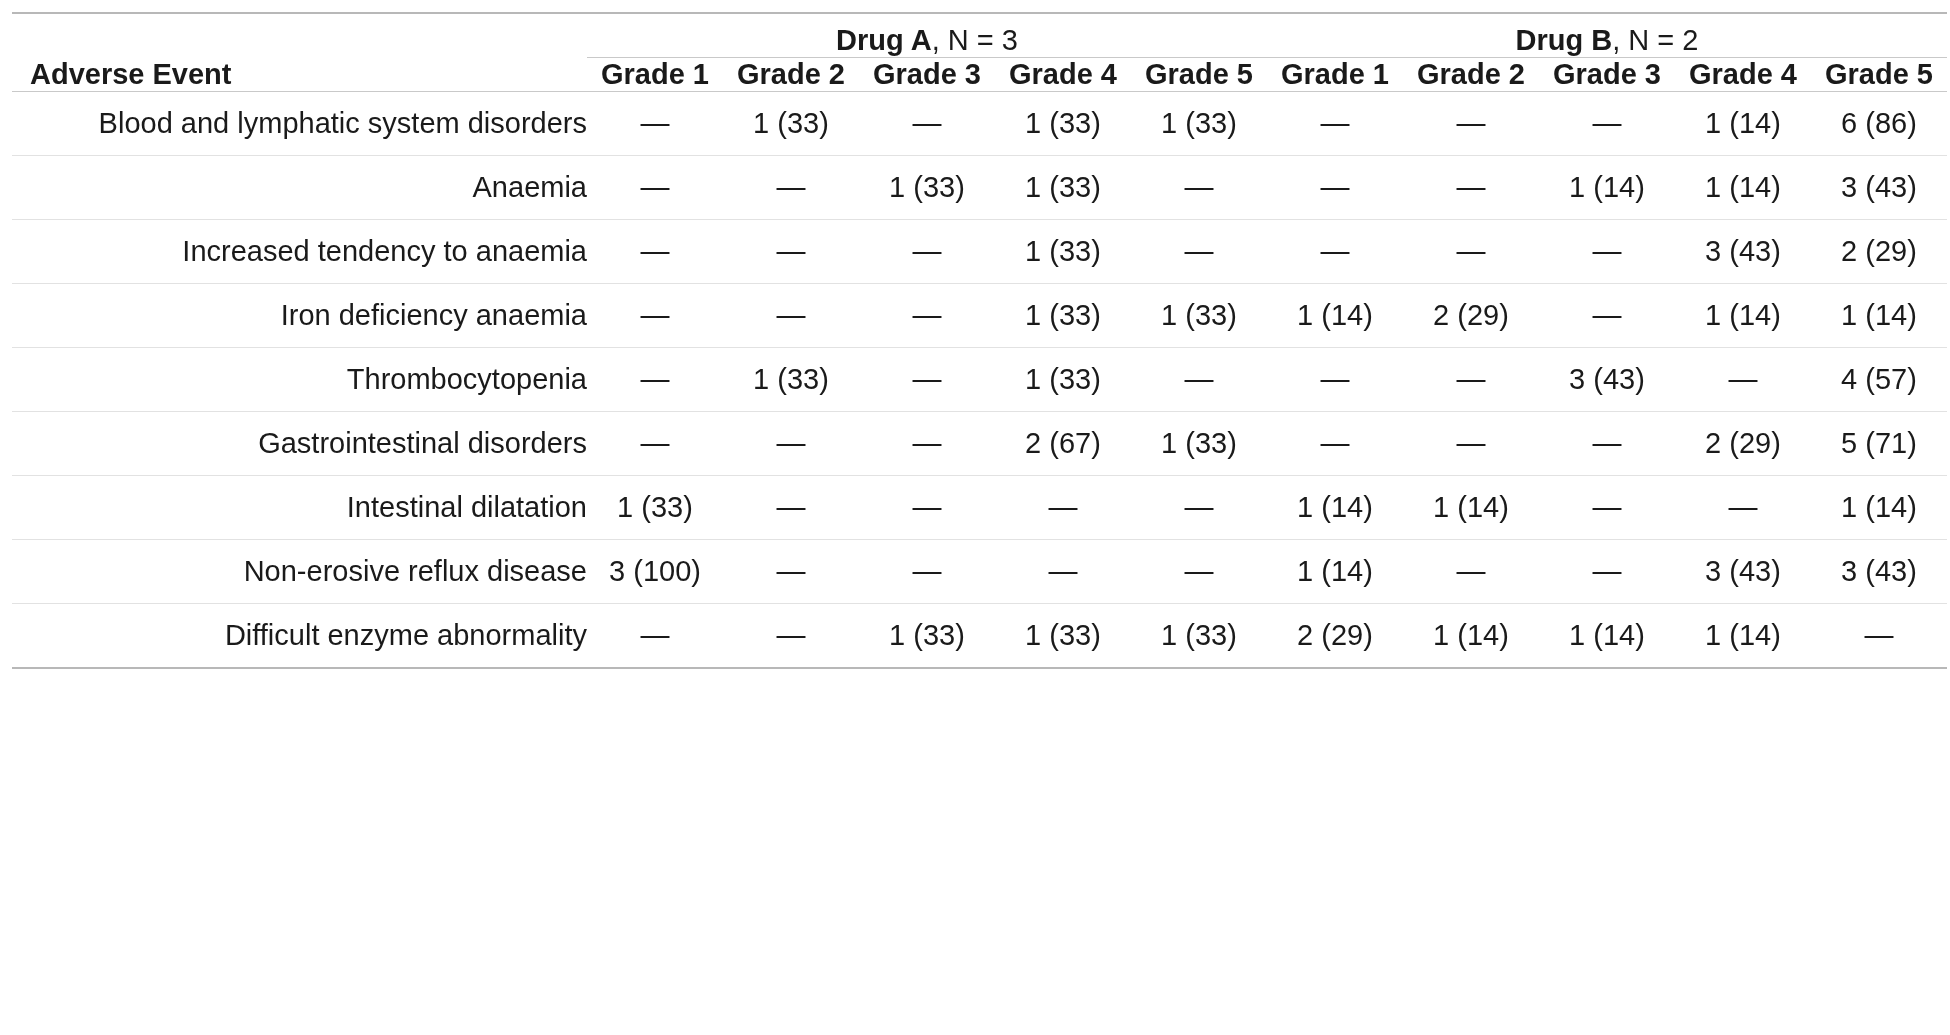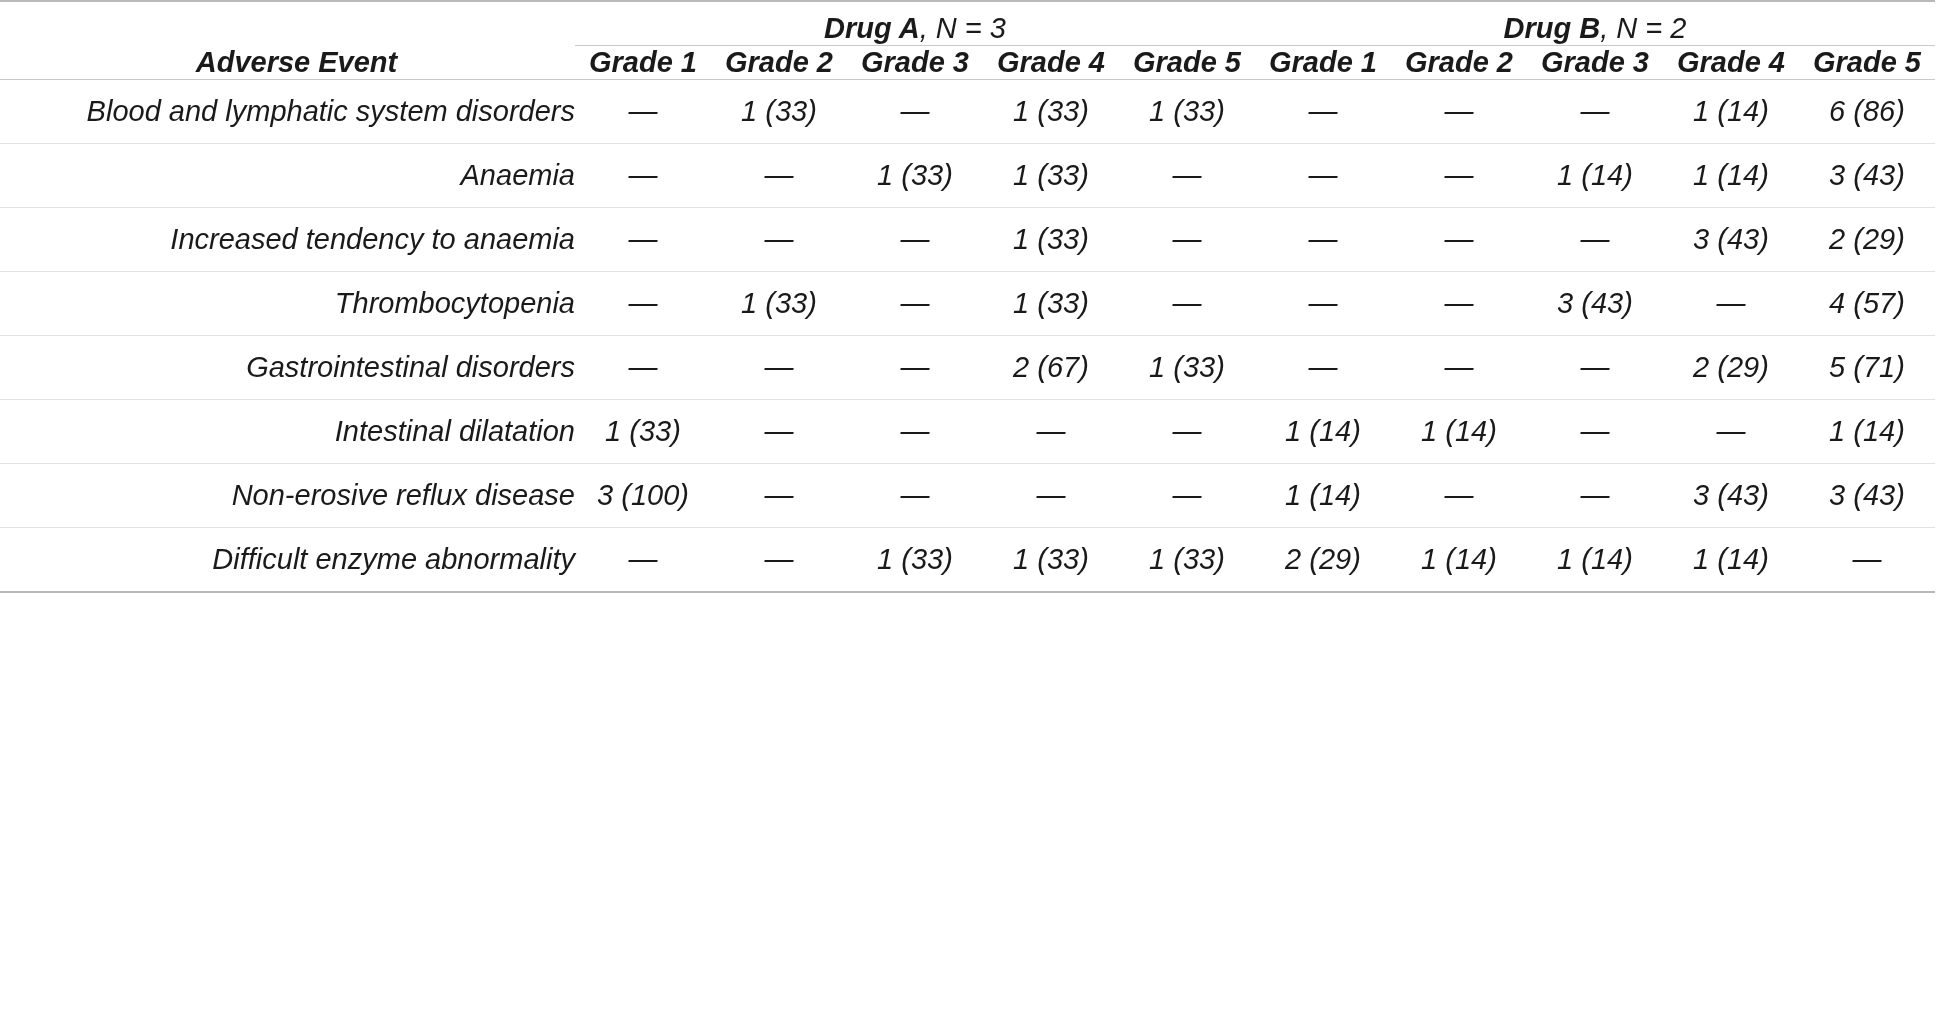--- a/index.html
+++ b/index.html
@@ -11,23 +11,22 @@
     width: 1950px;
     height: 1035px;
     font-family: "Liberation Sans", sans-serif;
     color: #1a1a1a;
     -webkit-font-smoothing: antialiased;
   }
   .page {
     width: 1950px;
     height: 1035px;
     box-sizing: border-box;
-    padding: 0;
+    padding: 12px;
     position: relative;
-    font-style: italic;
   }
   table.ae-table {
     border-collapse: collapse;
     width: 1935px;
     margin: 0;
     table-layout: fixed;
   }
   table.ae-table td, table.ae-table th {
     padding: 0;
     margin: 0;
@@ -59,21 +58,21 @@
   
   .col-header th {
     font-size: 29px;
     font-weight: 700;
     padding-top: 16px;
     padding-bottom: 16px;
     color: #1a1a1a;
     border-bottom: 1.5px solid #c9c9c9;
   }
   .col-header th.left {
-    text-align: center;
+    text-align: left;
     padding-left: 18px;
   }
   .col-header th.num {
     text-align: center;
   }
   tbody tr td {
     font-size: 29px;
     font-weight: 400;
     height: 63px;
     border-bottom: 1.5px solid #e2e2e2;
@@ -172,20 +171,33 @@
         <td class="num">—</td>
         <td class="num">1 (33)</td>
         <td class="num">—</td>
         <td class="num">—</td>
         <td class="num">—</td>
         <td class="num">—</td>
         <td class="num">3 (43)</td>
         <td class="num">2 (29)</td>
       </tr>
       <tr>
+        <td class="label indent">Iron deficiency anaemia</td>
+        <td class="num">—</td>
+        <td class="num">—</td>
+        <td class="num">—</td>
+        <td class="num">1 (33)</td>
+        <td class="num">1 (33)</td>
+        <td class="num">1 (14)</td>
+        <td class="num">2 (29)</td>
+        <td class="num">—</td>
+        <td class="num">1 (14)</td>
+        <td class="num">1 (14)</td>
+      </tr>
+      <tr>
         <td class="label indent">Thrombocytopenia</td>
         <td class="num">—</td>
         <td class="num">1 (33)</td>
         <td class="num">—</td>
         <td class="num">1 (33)</td>
         <td class="num">—</td>
         <td class="num">—</td>
         <td class="num">—</td>
         <td class="num">3 (43)</td>
         <td class="num">—</td>

